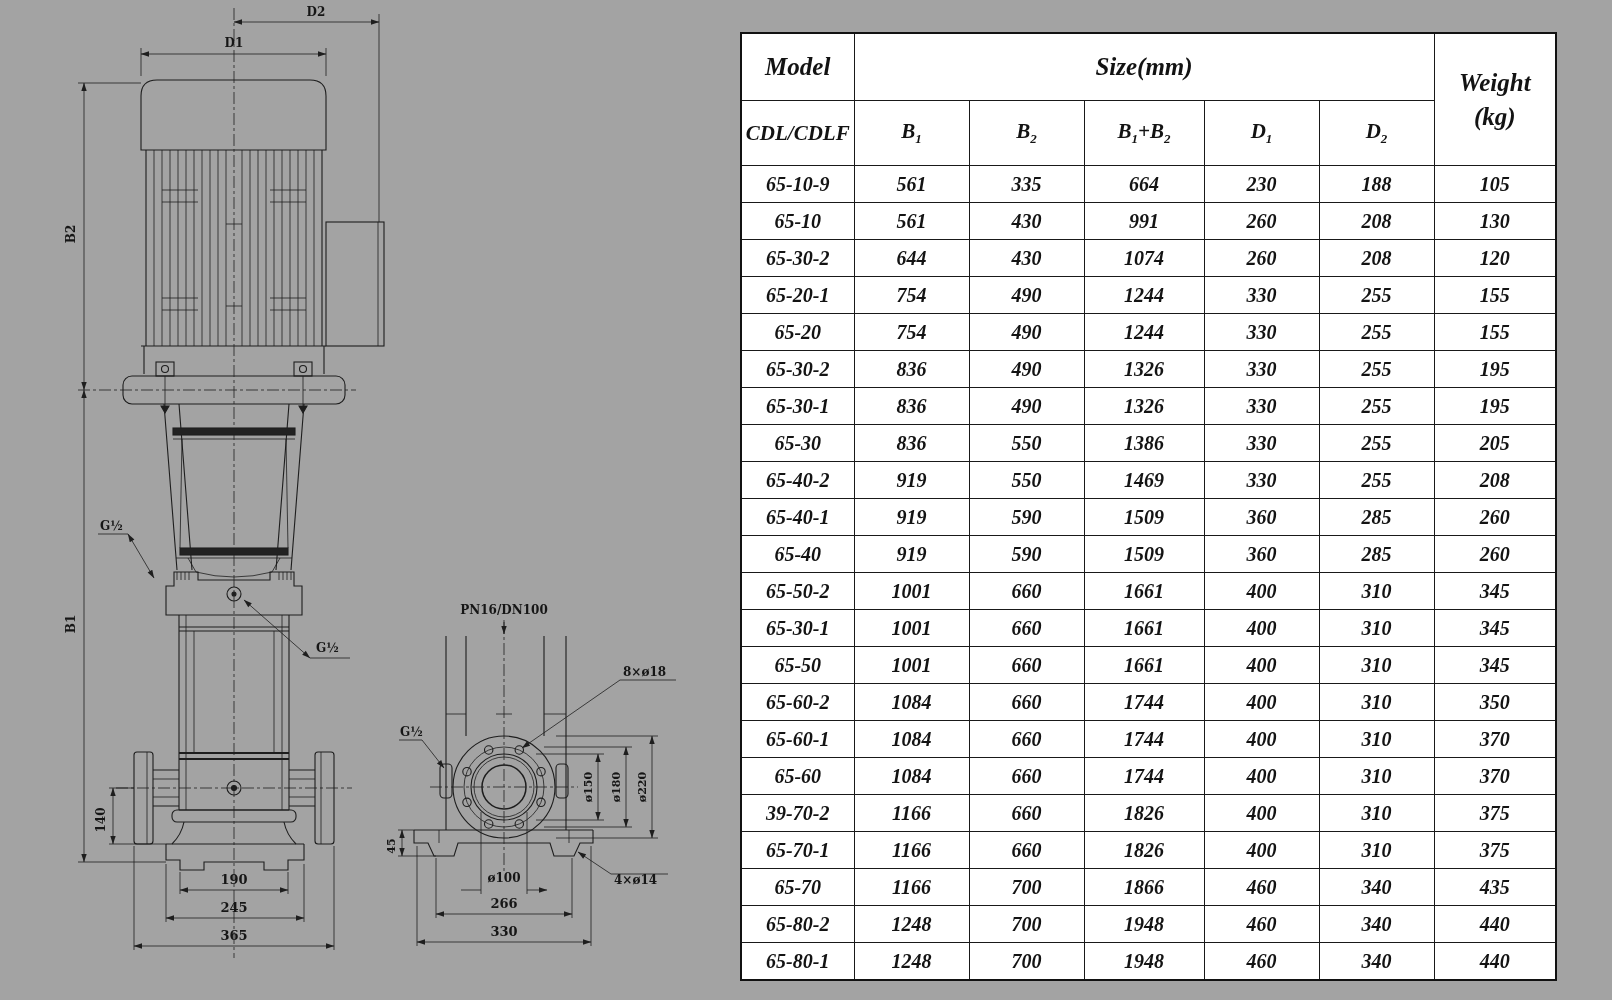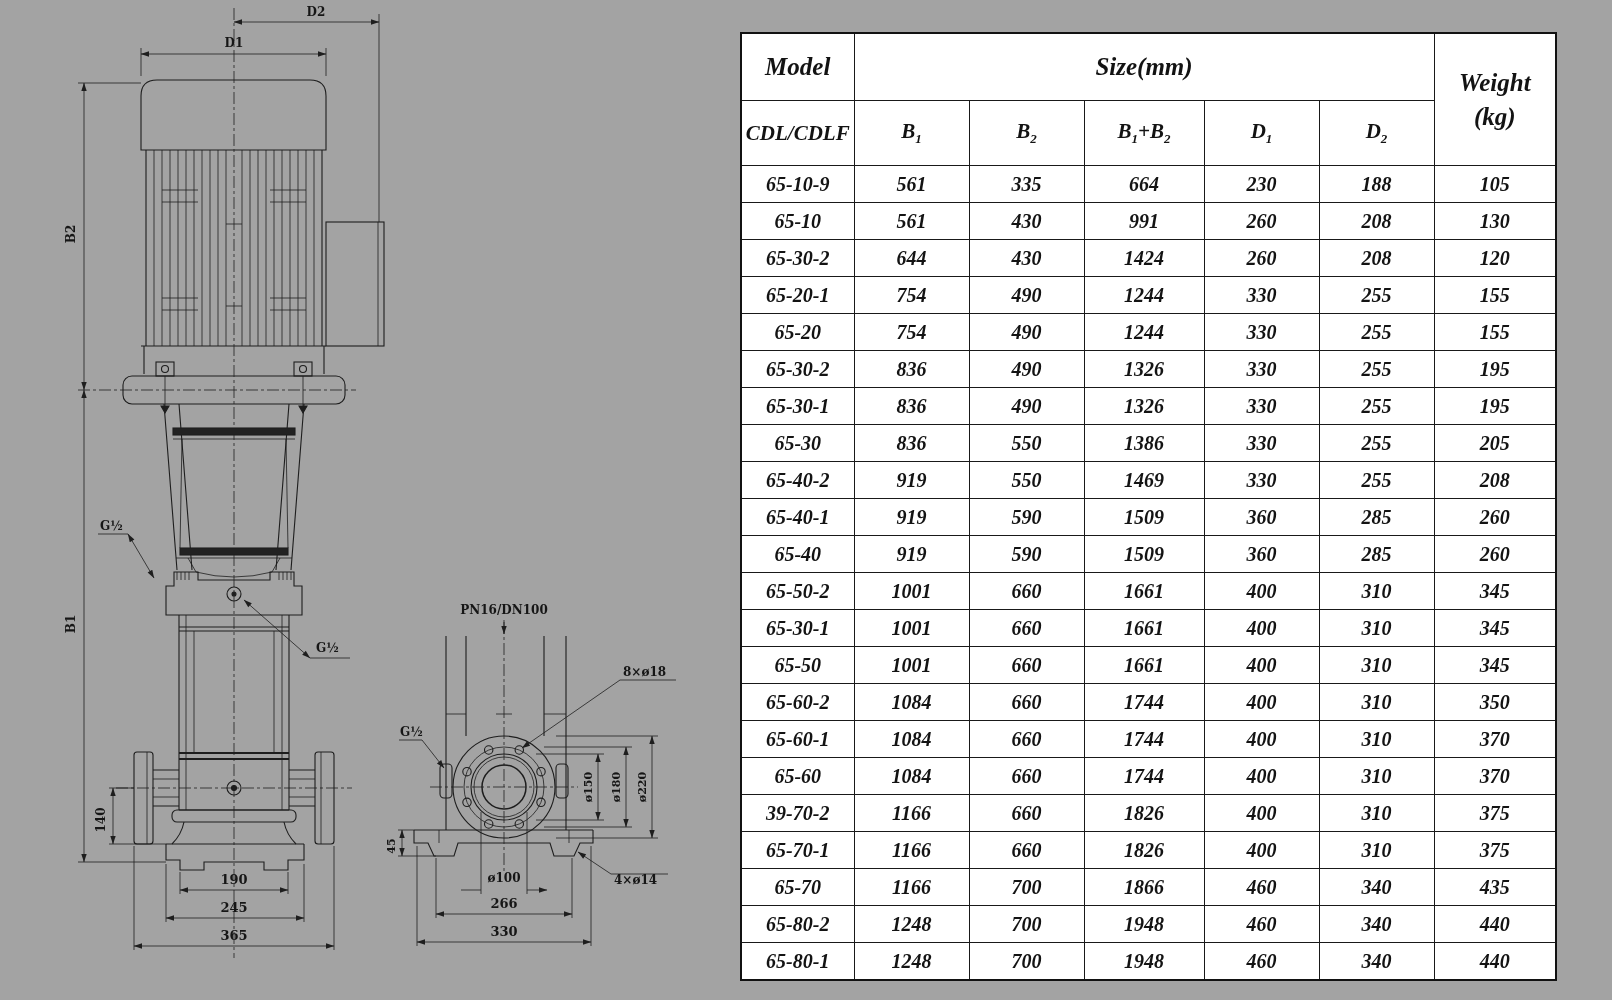--- a/index.html
+++ b/index.html
@@ -289,21 +289,21 @@
             <td>430</td>
             <td>991</td>
             <td>260</td>
             <td>208</td>
             <td>130</td>
           </tr>
           <tr>
             <td>65-30-2</td>
             <td>644</td>
             <td>430</td>
-            <td>1424</td>
+            <td>1074</td>
             <td>260</td>
             <td>208</td>
             <td>120</td>
           </tr>
           <tr>
             <td>65-20-1</td>
             <td>754</td>
             <td>490</td>
             <td>1244</td>
             <td>330</td>

